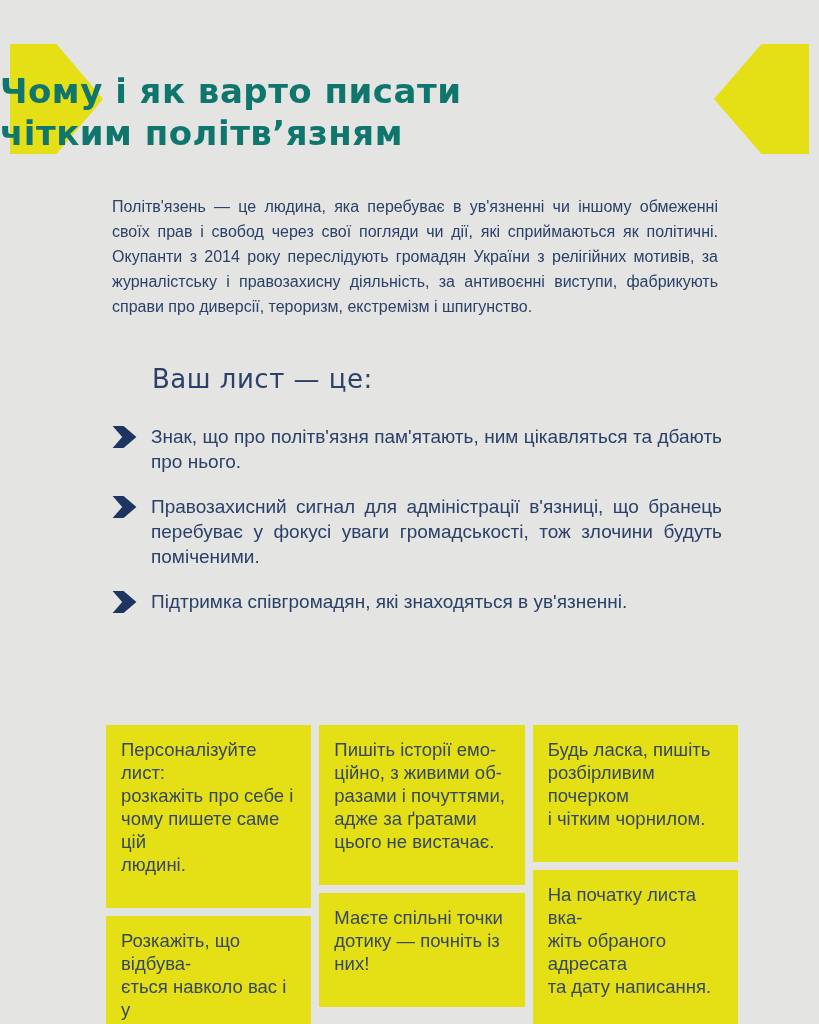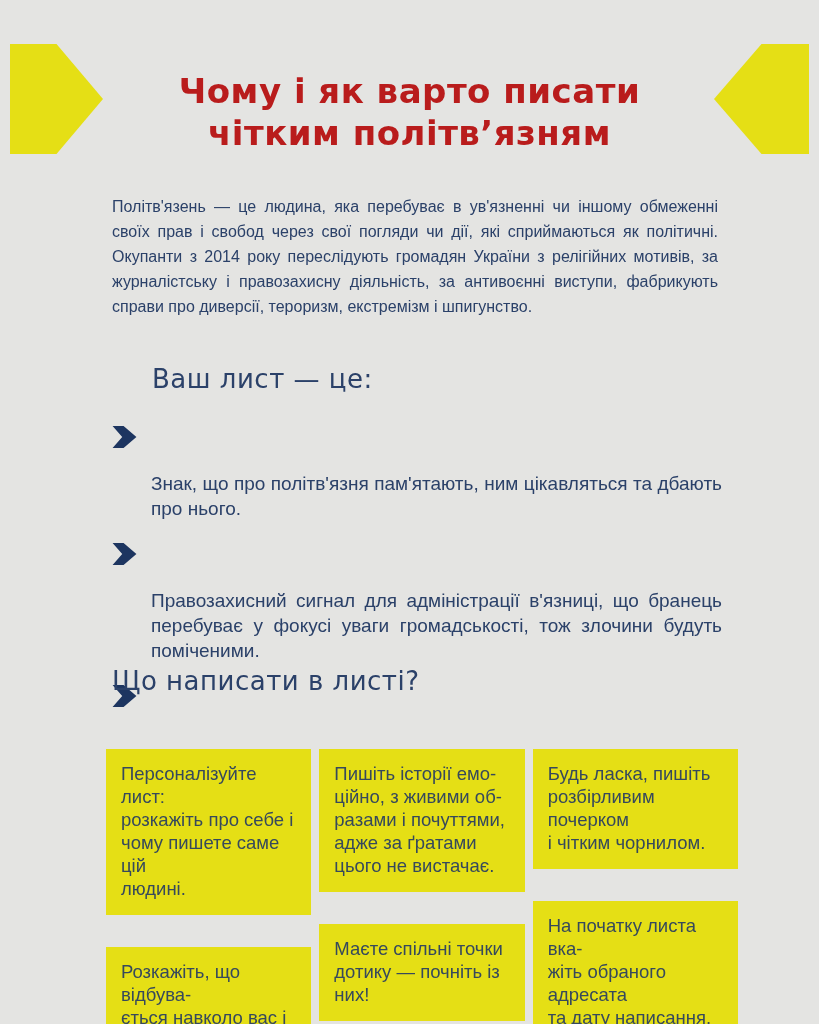--- a/index.html
+++ b/index.html
@@ -29,27 +29,26 @@
     left: 714px; top: 44px;
     width: 95px; height: 110px;
     background: #e5df15;
     clip-path: polygon(100% 0%, 50% 0%, 0% 50%, 50% 100%, 100% 100%);
   }
 
   .title {
     position: absolute;
     left: 0; top: 70px;
     width: 100%;
-    text-align: center;
     font-family: "DejaVu Sans", sans-serif;
     font-weight: 700;
     font-size: 34px;
     line-height: 42px;
     letter-spacing: 0.5px;
-    color: #b91c1c;
+    color: #0f766e;
   }
   .title span { display: block; }
 
   .intro {
     position: absolute;
     left: 112px; top: 194px;
     width: 606px;
     font-size: 16px;
     line-height: 25px;
     text-align: justify;
@@ -83,40 +82,38 @@
     width: 25px; height: 22px;
     margin-top: 2px;
     margin-right: 14px;
   }
   .bullet-icon svg { display: block; width: 25px; height: 22px; }
   .bullet-text {
     font-size: 19px;
     line-height: 25px;
     text-align: justify;
     color: #2b4169;
-    margin-top: 47px;
   }
 
   .cards-grid {
     position: absolute;
     left: 106px; top: 725px;
     width: 632px;
     display: flex;
     gap: 8px;
   }
   .cards-col {
     flex: 1 1 0;
     display: flex;
     flex-direction: column;
     gap: 8px;
   }
   .card {
     background: #e5df15;
-    padding: 13px 14px 15px 15px;
-    margin-top: 24px;
+    padding: 13px 14px 32px 15px;
   }
   .card-text {
     font-size: 18.5px;
     line-height: 23px;
     white-space: pre-line;
     color: #36495c;
   }
 </style>
 </head>
 <body>
@@ -154,25 +151,25 @@
       </span>
       <span class="bullet-text">Правозахисний сигнал для адміністрації в'язниці, що бранець перебуває у фокусі уваги громадськості, тож злочини будуть поміченими.</span>
     </div>
 
     <div class="bullet">
       <span class="bullet-icon">
         <svg viewBox="0 0 26 24">
             <polygon points="0,0 12,0 26,12 12,24 0,24 10.5,12" fill="#1d3560"></polygon>
           </svg>
       </span>
+      <span class="bullet-text">Підтримка співгромадян, які знаходяться в ув'язненні.</span>
     </div>
 
   </div>
 
-  <h2 class="section-heading h-write">Що написати в листі?</h2>
 
   <div class="cards-grid">
 
     <div class="cards-col">
       <div class="card">
         <div class="card-text">Персоналізуйте лист:
 розкажіть про себе і
 чому пишете саме цій
 людині.</div>
       </div>

